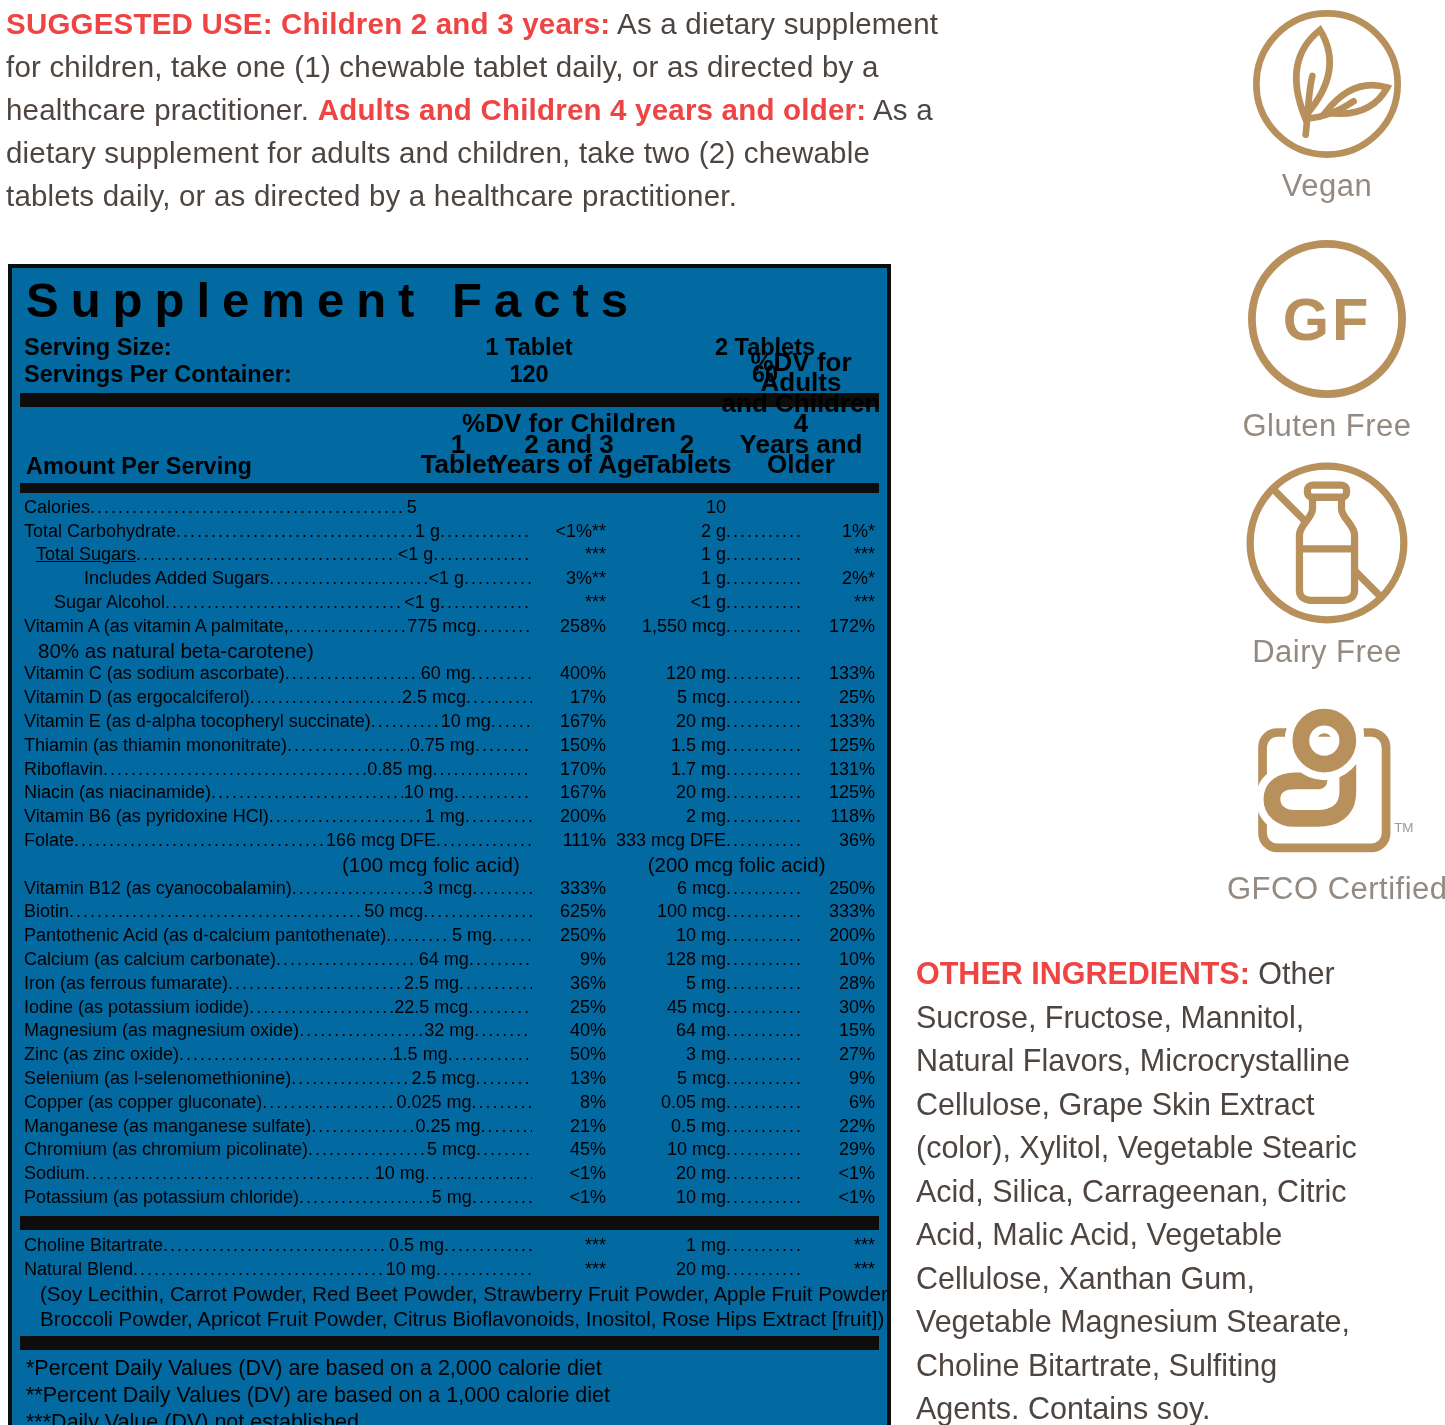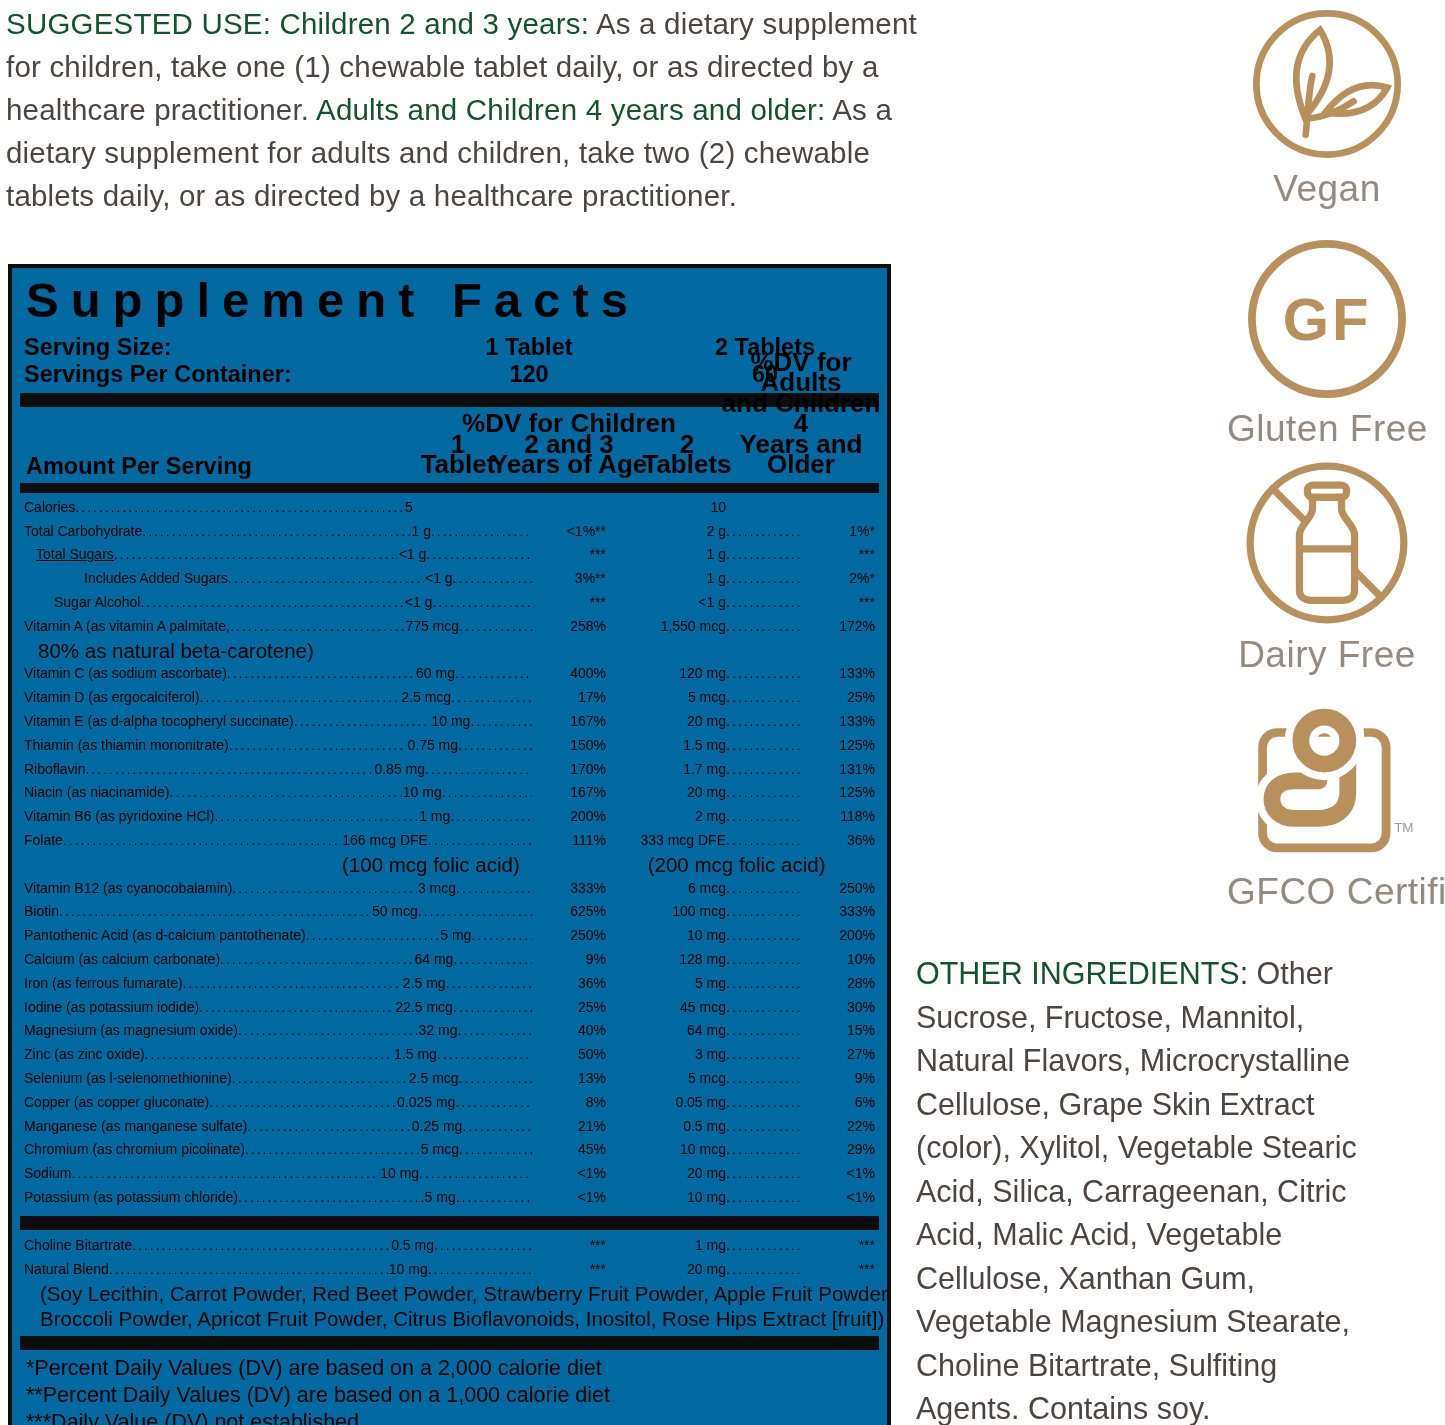--- a/index.html
+++ b/index.html
@@ -4,21 +4,21 @@
 <style>
   * { box-sizing: border-box; margin: 0; padding: 0; }
   html, body { width: 1445px; height: 1425px; background: #ffffff; overflow: hidden;
     font-family: "Liberation Sans", sans-serif; }
   .canvas { position: relative; width: 1445px; height: 1425px; background: #fff; }
 
   
   .suggested { position: absolute; left: 6px; top: 2px; width: 1040px;
     font-size: 29.5px; line-height: 43px; color: #4e4540; white-space: pre-line;
     letter-spacing: 0.2px; }
-  .brown-b { color: #14532d; font-weight: normal; }
+  .brown-b { color: #ef4444; font-weight: bold; }
 
   
   .panel { position: absolute; left: 8px; top: 264px; width: 883px; height: 1268px;
     border: 4px solid #0d0d0d; background: #0369a1; color: #000;
     padding: 2px 12px 0 12px; overflow: hidden; }
   .sf-title { font-size: 49px; font-weight: bold; letter-spacing: 12px;
     line-height: 1.1; padding: 4px 0 6px 2px; white-space: nowrap; }
   .srow { position: relative; height: 27px; line-height: 27px;
     font-size: 23.5px; font-weight: bold; }
   .sv1 { position: absolute; left: 385px; width: 240px; text-align: center; }
@@ -29,21 +29,21 @@
   .bar4 { height: 14px; background: #0d0d0d; margin: 5px -4px 0 -4px; }
   .hdrblk { position: relative; height: 70px; font-weight: bold; }
   .aps { position: absolute; left: 2px; bottom: 1px; font-size: 23.5px; }
   .hc { position: absolute; bottom: 6px; text-align: center; font-size: 26px;
     line-height: 20.5px; white-space: pre-line; font-weight: bold; margin-top: 39px; }
   .hc1a { left: 379px; width: 110px; }
   .hc1b { left: 427px; width: 236px; }
   .hc2a { left: 608px; width: 110px; }
   .hc2b { left: 688px; width: 178px; }
 
-  .nrow { display: flex; font-size: 14px; line-height: 23.8px; white-space: nowrap; }
+  .nrow { display: flex; font-size: 18px; line-height: 23.8px; white-space: nowrap; }
   .c1 { flex: 0 0 582px; display: flex; min-width: 0; }
   .c2 { flex: 1 1 auto; display: flex; min-width: 0; }
   .nname { flex: 0 0 auto; }
   .ind1 { padding-left: 12px; text-decoration: underline; } .ind2 { padding-left: 60px; } .ind3 { padding-left: 30px; }
   .ld { overflow: hidden; }
   .ld::after { content: "...................................................................................................................................."; letter-spacing: 2px; }
   .lead  { flex: 4 1 18px; }
   .lead2 { flex: 1.2 1 26px; }
   .lead3 { flex: 1 1 14px; }
   .noline::after { content: ""; }
@@ -54,21 +54,21 @@
   .subline { font-size: 20.5px; line-height: 23.8px; padding-left: 14px; }
   .sub2 { display: flex; font-size: 20.5px; line-height: 23.8px; }
   .sub2 .sfa { margin-left: 318px; text-align: center; }
   .sub2 .sfb { margin-left: 128px; }
   .blend { font-size: 20.5px; line-height: 25px; padding-left: 16px; white-space: nowrap; }
   .foot { font-size: 21.5px; line-height: 27px; padding: 5px 0 0 2px; }
 
   
   .badges { position: absolute; left: 1227px; top: 0; width: 200px; }
   .badge { position: absolute; left: 0; width: 200px; text-align: center; }
-  .blabel { font-size: 37px; color: #948a80; letter-spacing: 0.5px; white-space: nowrap; }
+  .blabel { font-size: 31px; color: #948a80; letter-spacing: 0.5px; white-space: nowrap; }
   .b-vegan { top: 4px; }  .b-gf { top: 234px; }  .b-dairy { top: 456px; }  .b-gfco { top: 692px; }
 
   
   .oi { position: absolute; left: 916px; top: 952px; width: 505px;
     font-size: 30.5px; line-height: 43.5px; color: #4e4540; white-space: pre-line; }
 </style>
 </head>
 <body>
 
 <div class="canvas">

